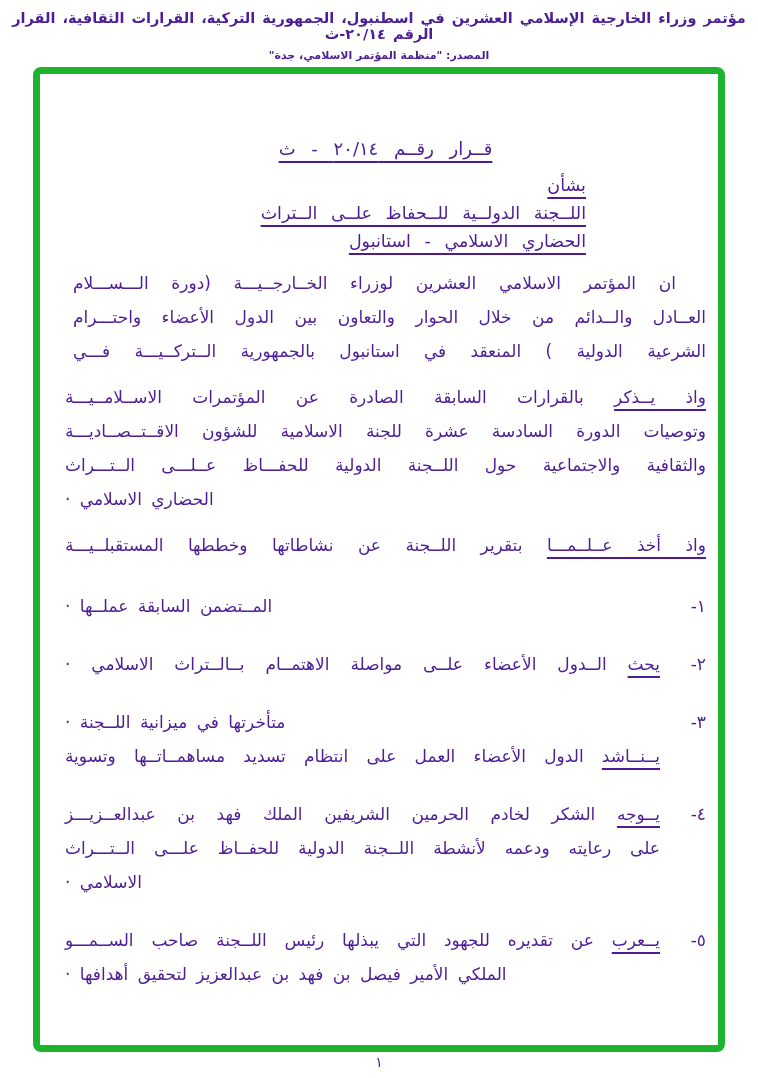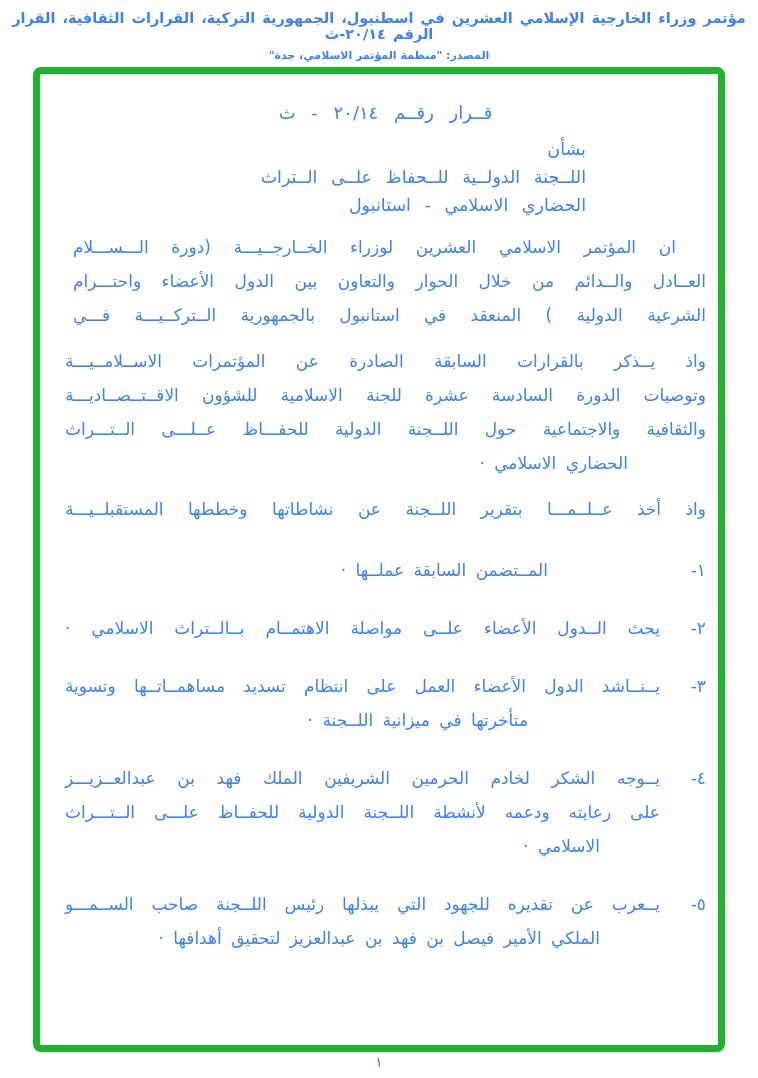--- a/index.html
+++ b/index.html
@@ -1,34 +1,34 @@
 <!DOCTYPE html>
 <html><head>
 <meta charset="utf-8">
 <style>
   html,body{margin:0;padding:0;background:#fff;}
   .page{position:relative;width:758px;height:1078px;background:#ffffff;overflow:hidden;
-        font-family:"DejaVu Sans",sans-serif;color:#3b82f6;}
+        font-family:"DejaVu Sans",sans-serif;color:#4c1d95;}
   
   .hdr{position:absolute;top:10px;left:0;width:758px;text-align:center;direction:rtl;}
   .hdr1{font-size:14.5px;font-weight:bold;letter-spacing:0;word-spacing:2px;}
   .hdr2{font-size:11px;font-weight:bold;margin-top:7px;}
   
   .greenbox{position:absolute;top:67px;left:33px;width:692px;height:985px;
             box-sizing:border-box;border:7px solid #1eb32e;border-radius:8px;background:#fff;}
   .content{direction:rtl;padding:22px 12px 0 25px;font-size:17px;line-height:34px;}
   
-  .u{text-underline-offset:6px;text-decoration-thickness:1.5px;}
+  .u{text-decoration:underline;text-underline-offset:6px;text-decoration-thickness:1.5px;margin-top:36px;}
   
   .t-center{text-align:center;font-size:18px;word-spacing:10px;height:36px;}
   .t-right{text-align:right;padding-right:120px;font-size:17.5px;word-spacing:8px;height:28px;}
   
   .line{word-spacing:4px;}
   .j{text-align:justify;text-align-last:justify;}
-  .short{text-align:right;}
+  .short{text-align:left;}
   .ind1{text-indent:30px;}
   .pr60{padding-right:60px;}
   .pr78{padding-right:78px;}
   .pr112{padding-right:112px;}
   .pr132{padding-right:132px;}
   .para{margin-top:12px;}
   .para.first{margin-top:14px;margin-left:8px;}
   .p3{line-height:39px;margin-top:10px;}
   
   .item{display:flex;direction:rtl;margin-top:24px;}
@@ -82,22 +82,22 @@
       <div class="item">
         <div class="marker">٢-</div>
         <div class="itext">
           <div class="line j"><span class="u">يحث</span> <span>الــدول الأعضاء علــى مواصلة الاهتمــام بــالــتراث الاسلامي ·</span></div>
         </div>
       </div>
 
       <div class="item">
         <div class="marker">٣-</div>
         <div class="itext">
+          <div class="line short pr132">متأخرتها في ميزانية اللــجنة ·</div>
           <div class="line j"><span class="u">يــنــاشد</span> <span>الدول الأعضاء العمل على انتظام تسديد مساهمــاتــها وتسوية</span></div>
-          <div class="line short pr132">متأخرتها في ميزانية اللــجنة ·</div>
         </div>
       </div>
 
       <div class="item">
         <div class="marker">٤-</div>
         <div class="itext">
           <div class="line j"><span class="u">يــوجه</span> <span>الشكر لخادم الحرمين الشريفين الملك فهد بن عبدالعــزيـــز</span></div>
           <div class="line j">على رعايته ودعمه لأنشطة اللــجنة الدولية للحفــاظ علـــى الــتـــراث</div>
           <div class="line short pr60">الاسلامي ·</div>
         </div>

